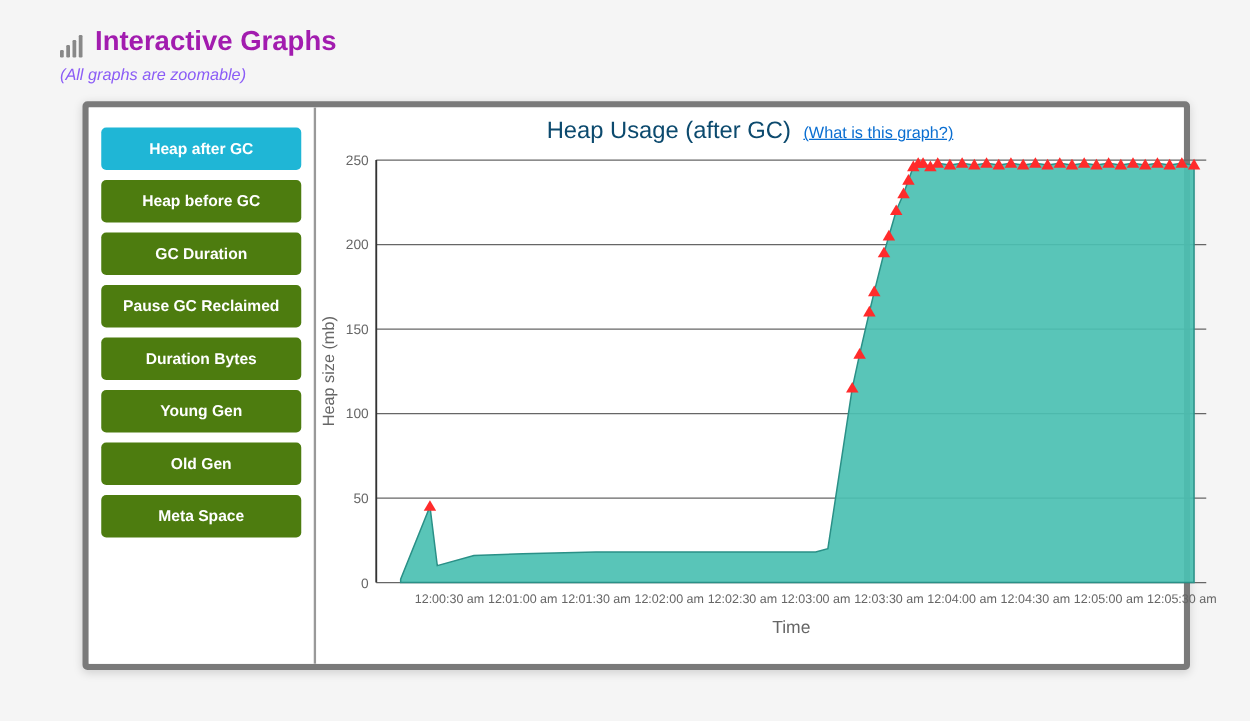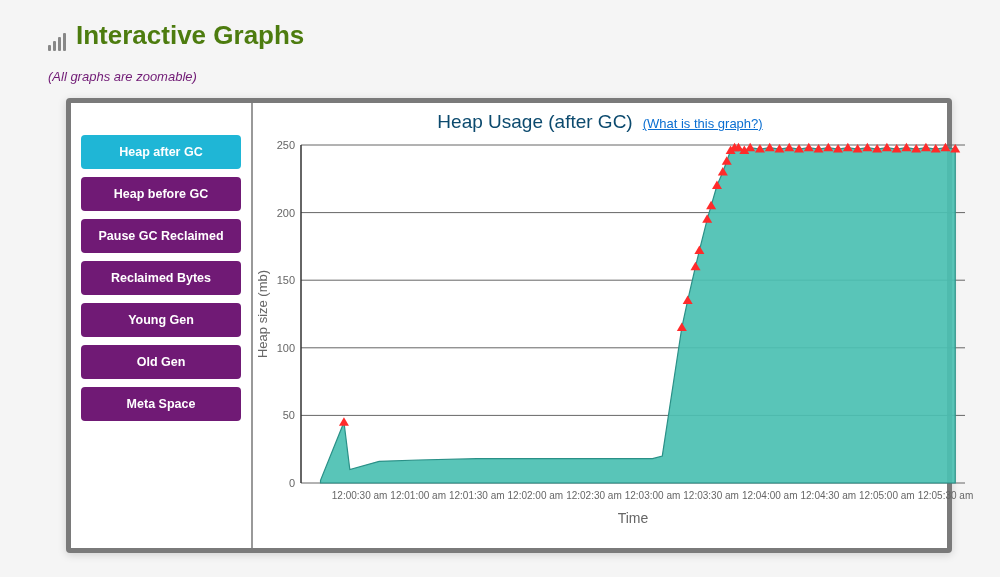--- a/index.html
+++ b/index.html
@@ -26,61 +26,61 @@
     height: 20px;
   }
   .bars-icon span {
     display: inline-block;
     width: 3px;
     background: #888;
     border-radius: 1px;
   }
   h1.page-title {
     margin: 0;
-    font-size: 26px;
-    color: #4d7c0f;
+    font-size: 22px;
+    color: #a21caf;
     font-weight: 700;
   }
   .subtitle {
-    margin: 18px 0 14px 0;
+    margin: 6px 0 14px 0;
     font-style: italic;
-    color: #701a75;
+    color: #8b5cf6;
     font-size: 13px;
   }
   .panel {
     background: #fbfbfb;
     border: 5px solid #7a7a7a;
     border-radius: 4px;
     display: flex;
     height: 445px;
     box-shadow: 0 2px 8px rgba(0,0,0,0.15);
     position: relative;
     margin-left: 18px;
   }
   .sidebar {
     width: 160px;
-    padding: 32px 10px 10px 10px;
+    padding: 16px 10px 10px 10px;
     border-right: 2px solid #999;
     display: flex;
     flex-direction: column;
     gap: 8px;
     background: #fff;
   }
   .tab-btn {
     color: #fff;
     font-weight: 700;
     font-size: 12.5px;
     text-align: center;
     padding: 10px 4px;
     border-radius: 4px;
     cursor: pointer;
     user-select: none;
   }
   .tab-btn.active { background: #1fb6d6; }
-  .tab-btn.inactive { background: #701a75; }
+  .tab-btn.inactive { background: #4d7c0f; }
   .chart-area {
     flex: 1;
     position: relative;
     background: #fff;
   }
   .chart-header {
     position: absolute;
     top: 8px;
     left: 0;
     right: 0;
@@ -126,22 +126,23 @@
       <span style="height:18px"></span>
     </span>
     <h1 class="page-title">Interactive Graphs</h1>
   </div>
   <div class="subtitle">(All graphs are zoomable)</div>
 
   <div class="panel">
     <div class="sidebar" id="sidebar">
         <div class="tab-btn active">Heap after GC</div>
         <div class="tab-btn inactive">Heap before GC</div>
+        <div class="tab-btn inactive">GC Duration</div>
         <div class="tab-btn inactive">Pause GC Reclaimed</div>
-        <div class="tab-btn inactive">Reclaimed Bytes</div>
+        <div class="tab-btn inactive">Duration Bytes</div>
         <div class="tab-btn inactive">Young Gen</div>
         <div class="tab-btn inactive">Old Gen</div>
         <div class="tab-btn inactive">Meta Space</div>
       </div>
 
     <div class="chart-area">
       <div class="chart-header">
         <span class="chart-title">Heap Usage (after GC)</span>
         <span class="what-link">(What is this graph?)</span>
       </div>

